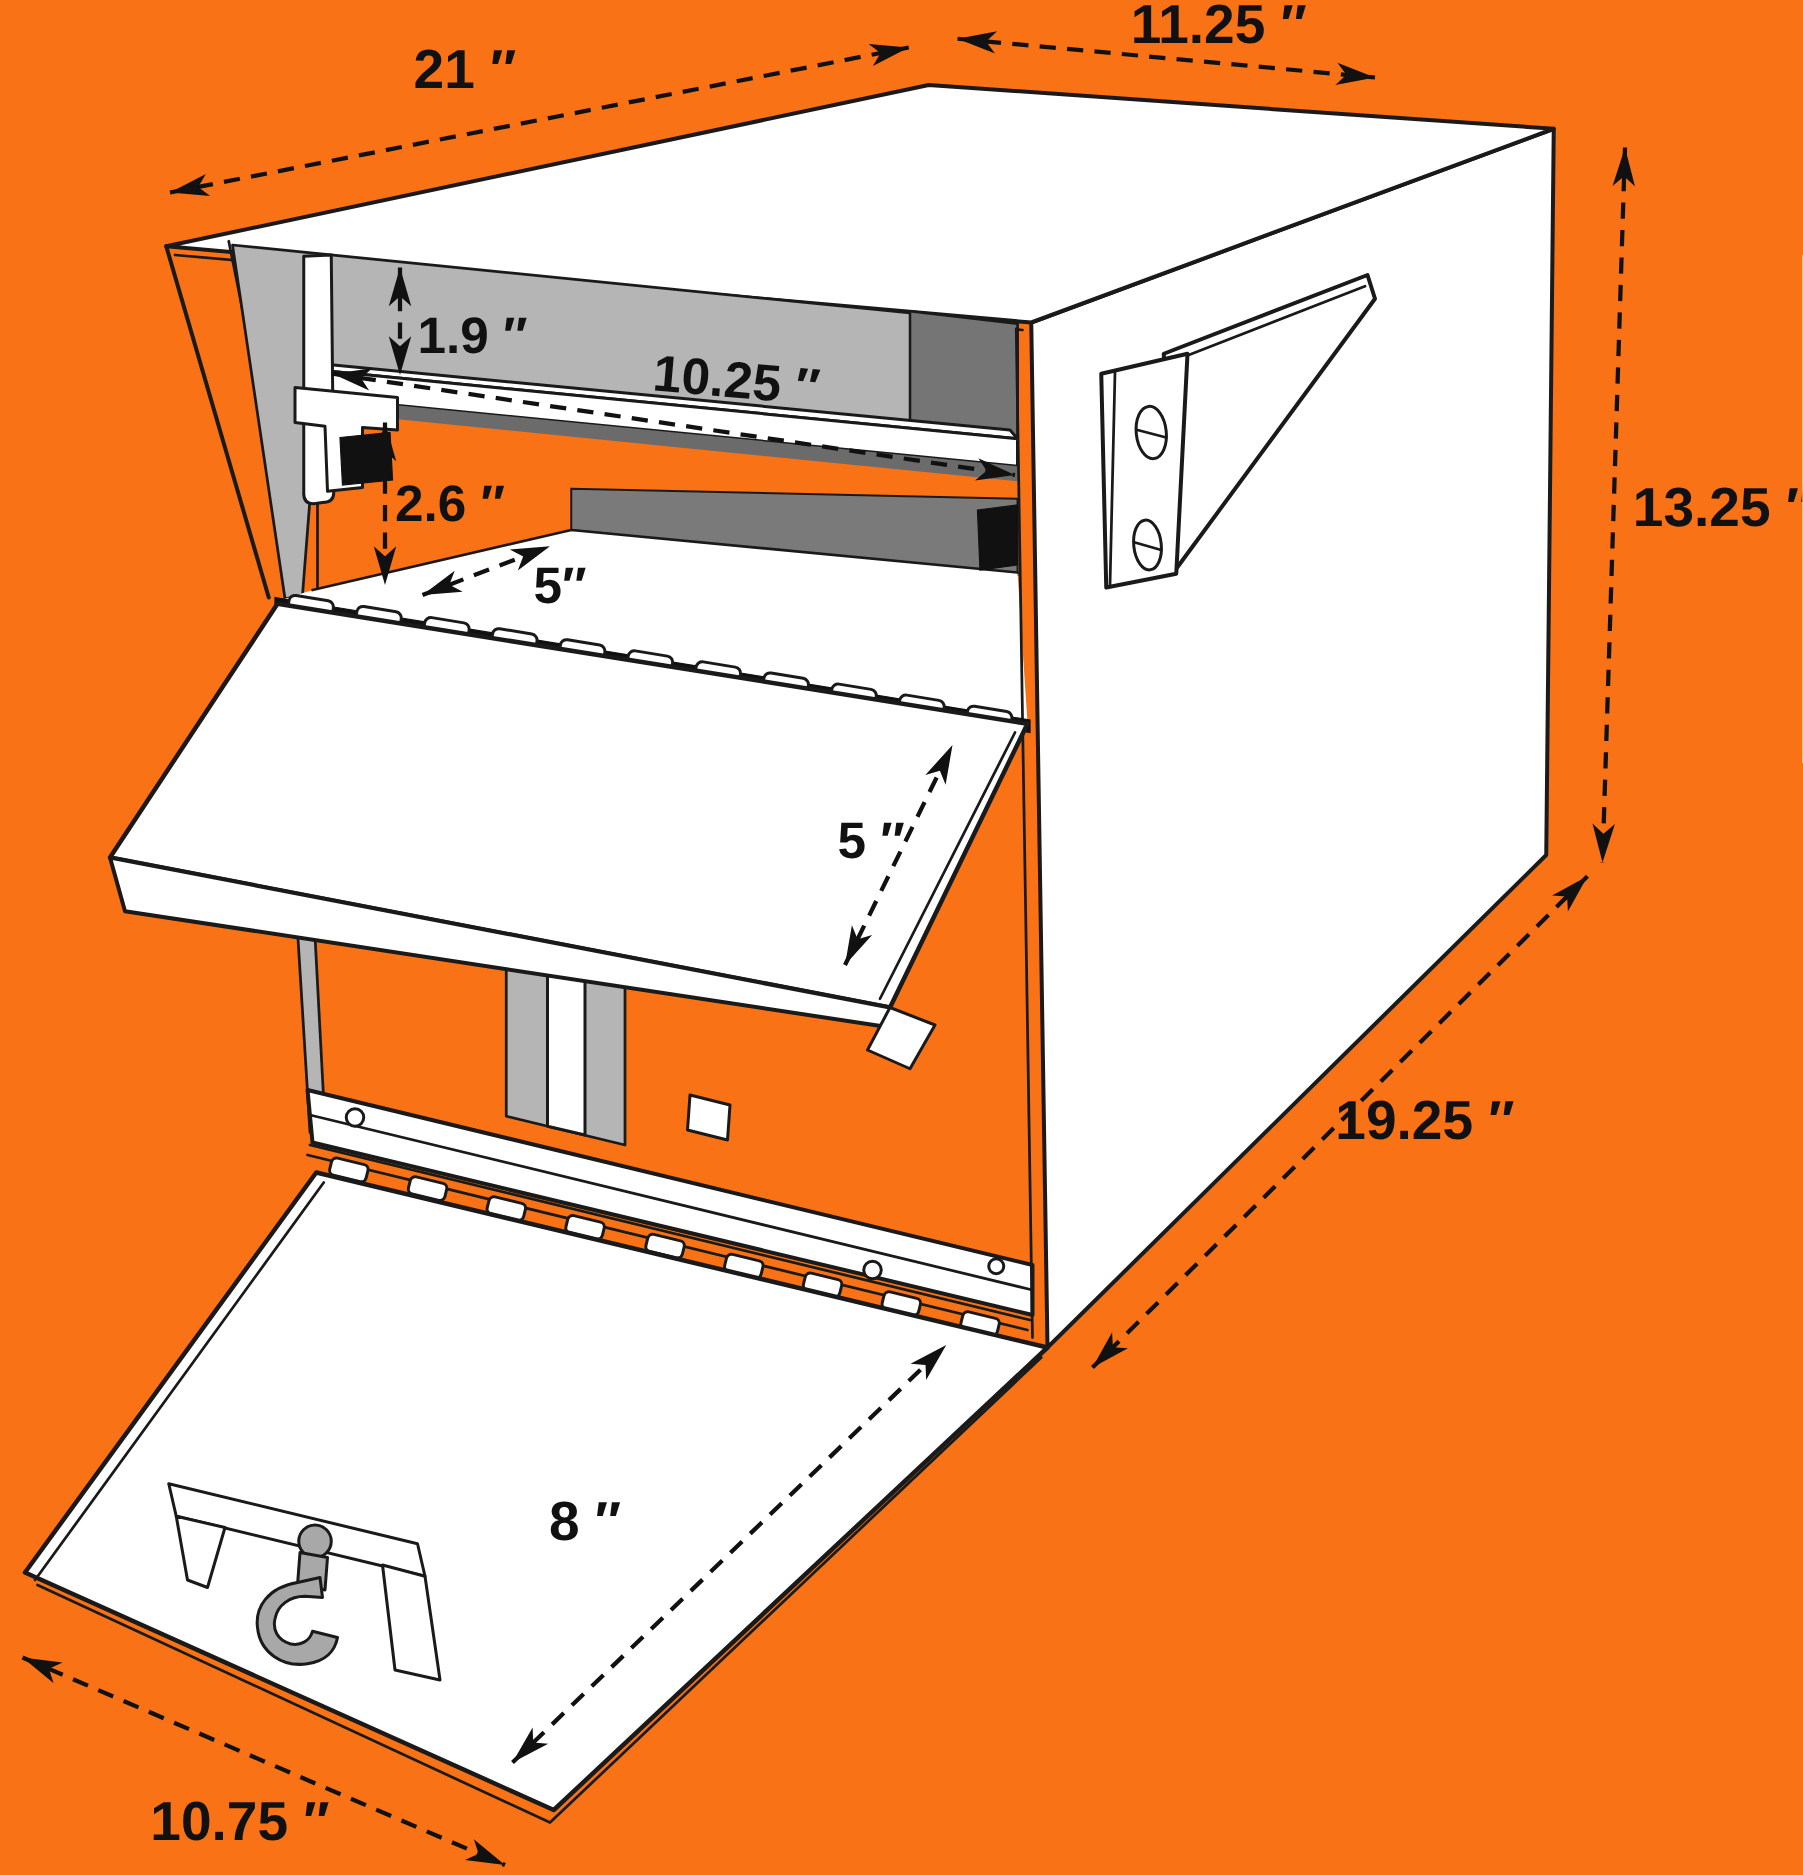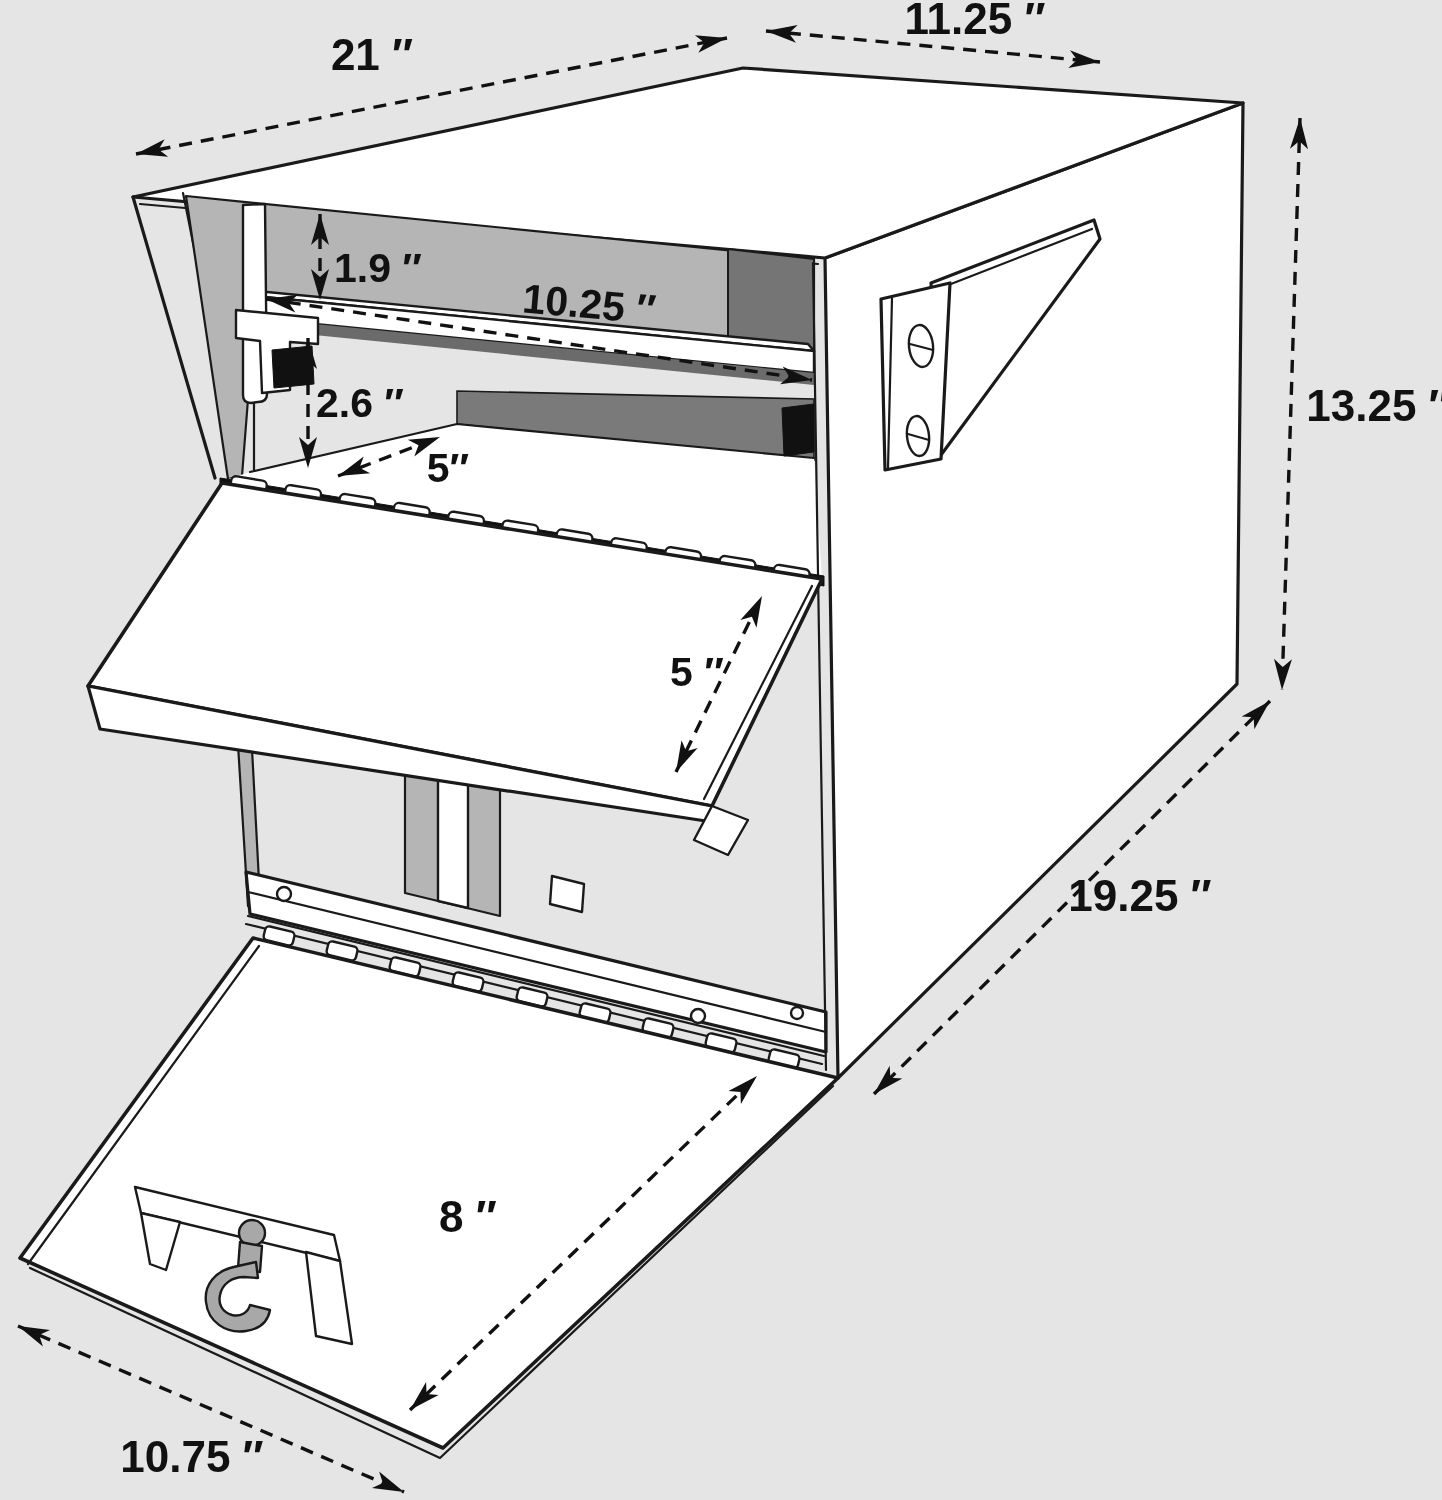--- a/index.html
+++ b/index.html
@@ -1,16 +1,16 @@
 <!DOCTYPE html>
 <html><head>
 <meta charset="utf-8">
 <style>
   html,body{margin:0;padding:0;background:#fff;}
-  .stage{position:relative;width:1442px;height:1500px;background:#e5e5e5;overflow:hidden;}
+  .stage{position:relative;width:1442px;height:1500px;background:#f97316;overflow:hidden;}
   svg{display:block;}
   .lbl{font-family:"Liberation Sans",sans-serif;font-weight:700;font-size:44px;fill:#111;}
   .lbl-s{font-family:"Liberation Sans",sans-serif;font-weight:700;font-size:41px;fill:#111;}
   .ln{fill:none;stroke:#1a1a1a;stroke-width:3.2;stroke-linejoin:round;stroke-linecap:round;}
   .ln2{fill:none;stroke:#1a1a1a;stroke-width:2.2;stroke-linejoin:round;stroke-linecap:round;}
   .wht{fill:#ffffff;stroke:#1a1a1a;stroke-width:3.2;stroke-linejoin:round;}
   .wht2{fill:#ffffff;stroke:#1a1a1a;stroke-width:2.4;stroke-linejoin:round;}
   .grey{fill:#b5b5b5;stroke:#1a1a1a;stroke-width:2.2;stroke-linejoin:round;}
   .dgrey{fill:#757575;stroke:#1a1a1a;stroke-width:2;stroke-linejoin:round;}
   .shdw{fill:#6b6b6b;stroke:none;}

